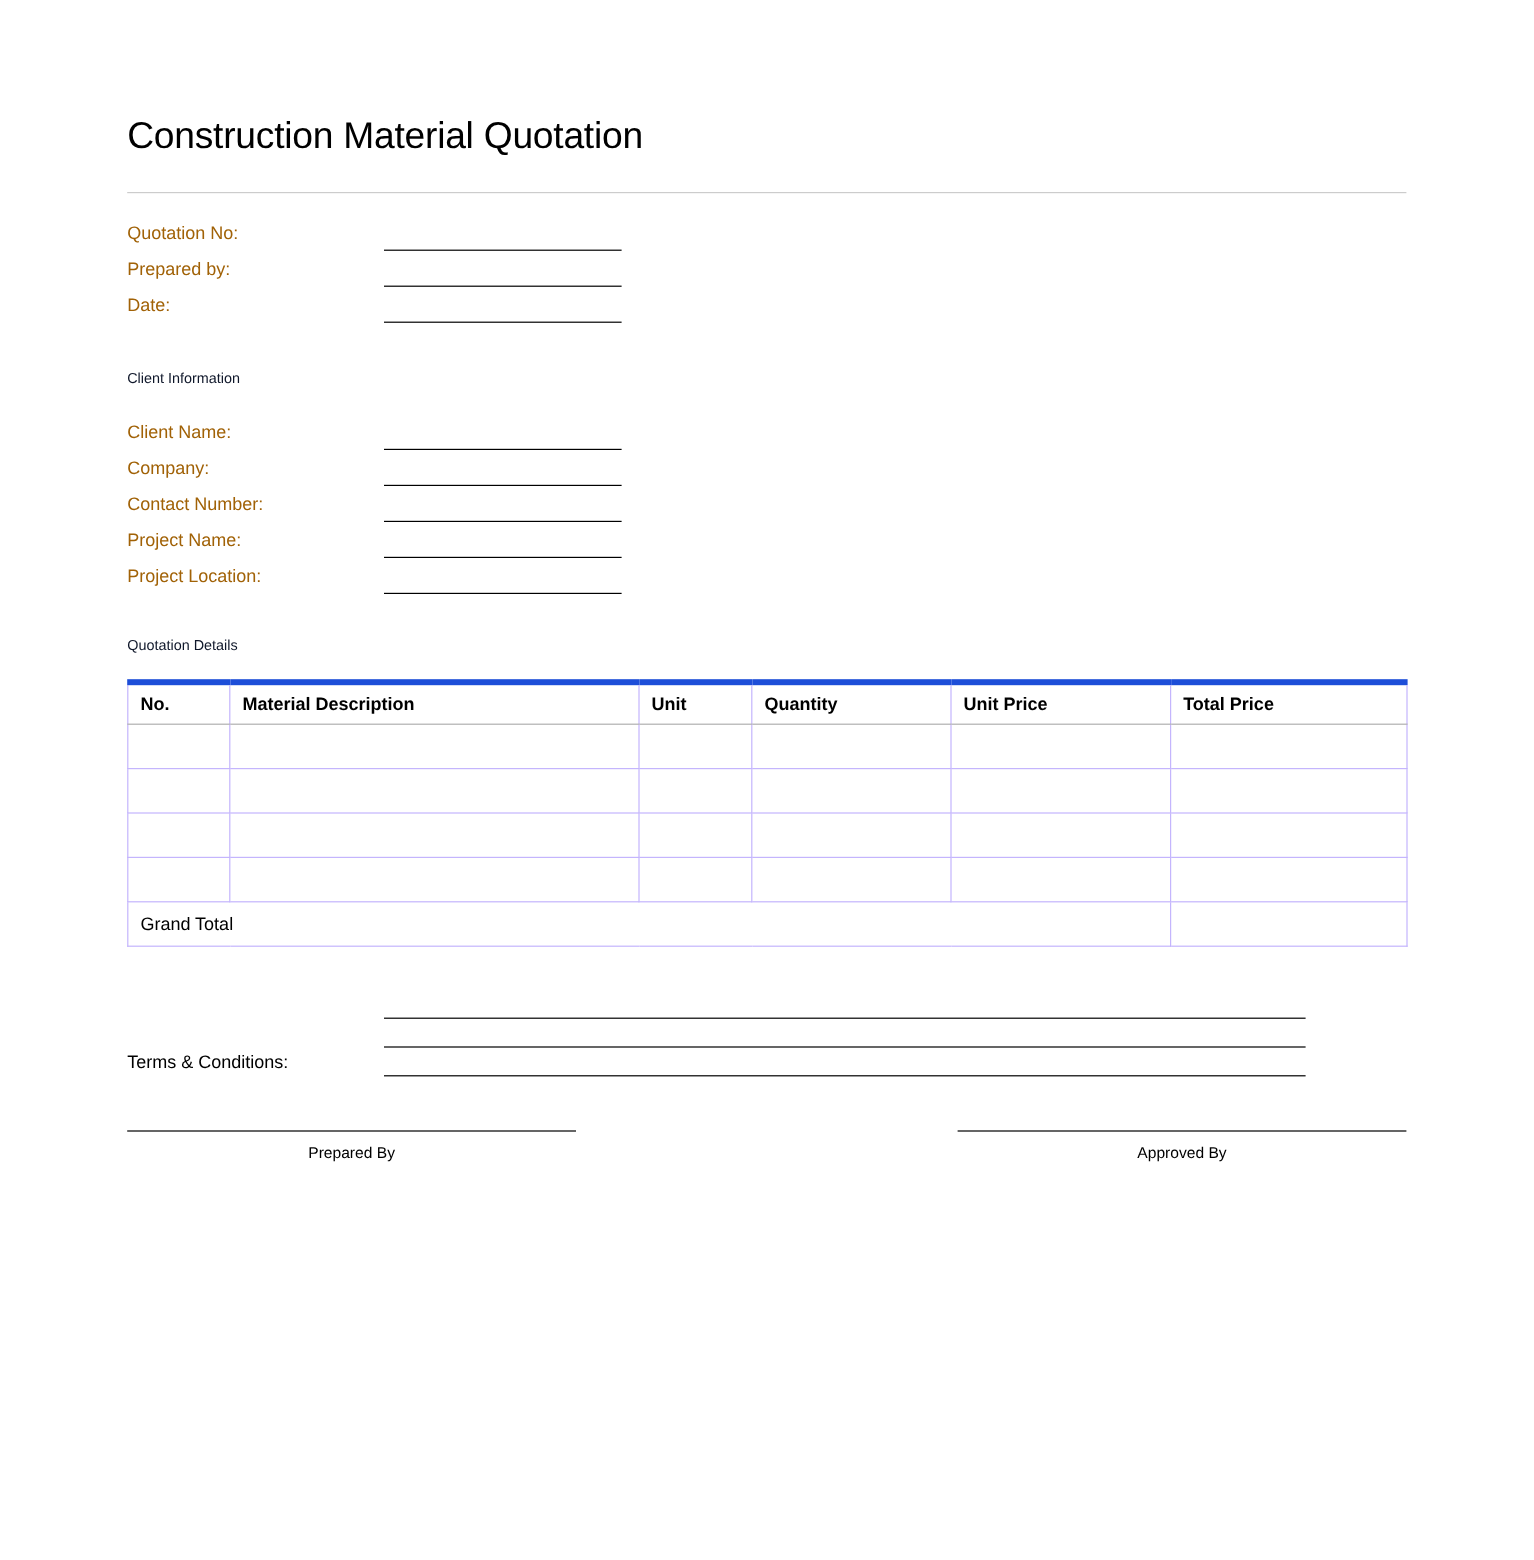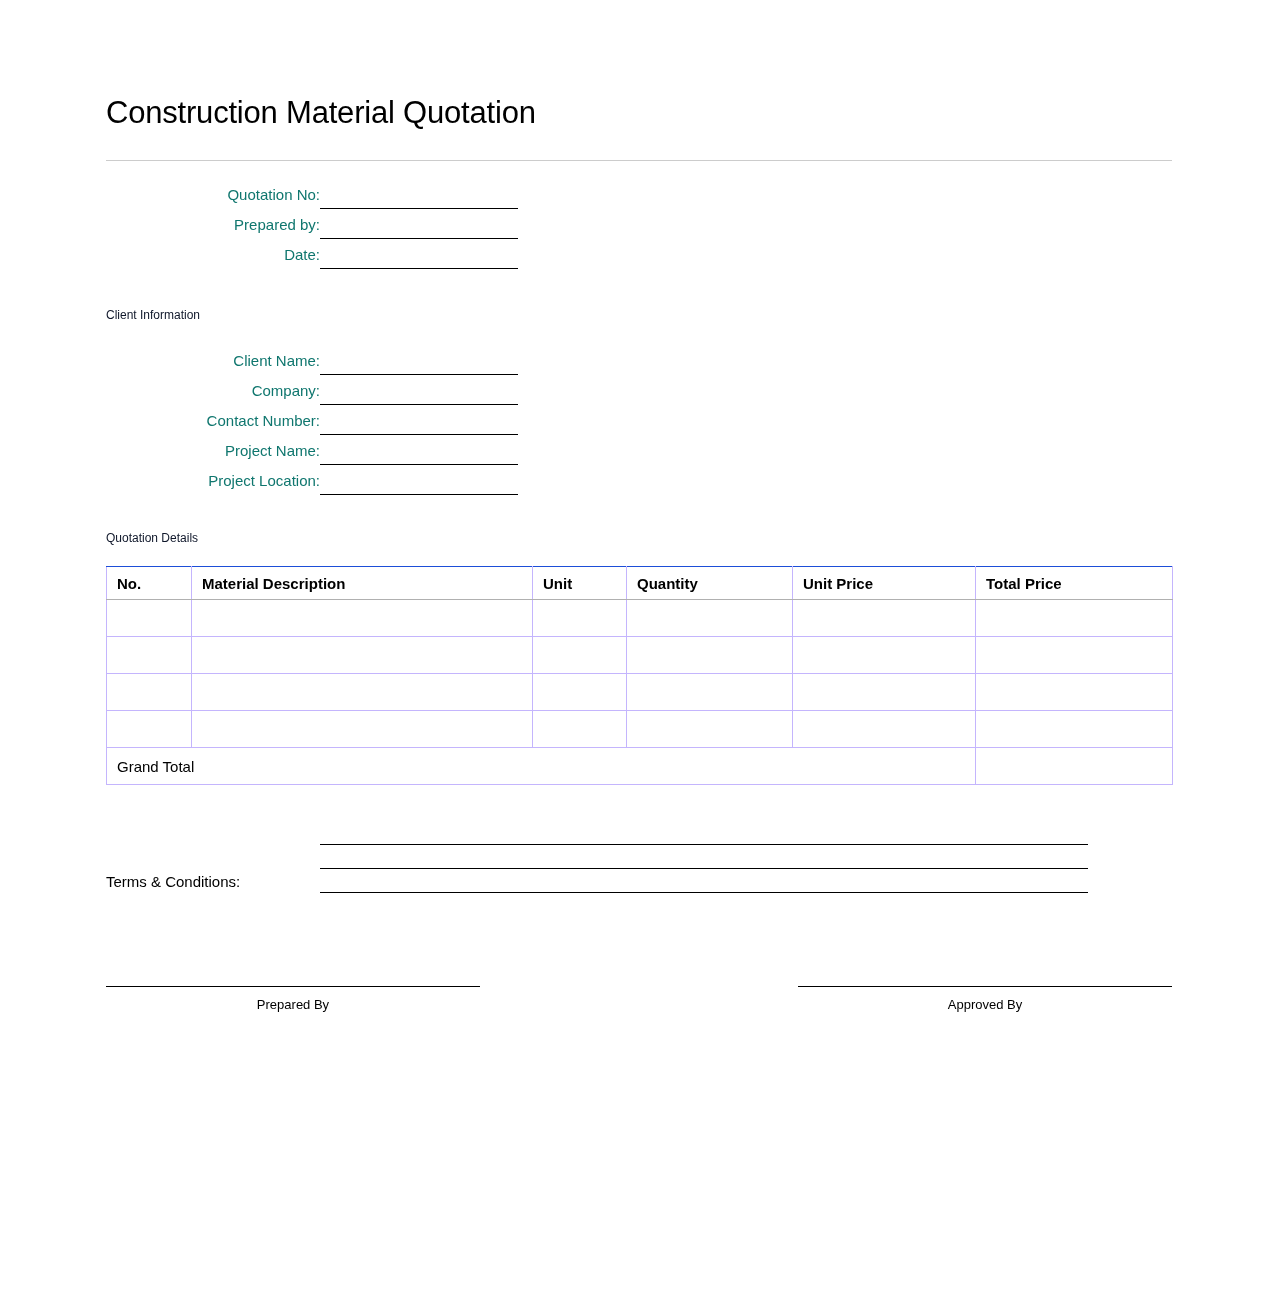--- a/index.html
+++ b/index.html
@@ -55,23 +55,22 @@
   .field-row {
     display: flex;
     align-items: flex-end;
     height: 30px;
   }
   .field-label {
     width: 214px;
     flex: 0 0 214px;
     font-size: 15px;
     line-height: 22px;
-    color: #0f766e;
+    color: #a16207;
     padding-bottom: 3px;
-    text-align: right;
   }
   .field-line {
     width: 198px;
     flex: 0 0 198px;
     border-bottom: 1.6px solid #000000;
     height: 22px;
   }
 
   
   .section-heading {
@@ -98,21 +97,21 @@
     font-size: 15px;
   }
   .quote-table th,
   .quote-table td {
     border: 1px solid #c4b5fd;
     padding: 0;
     text-align: left;
     vertical-align: middle;
   }
   .quote-table thead th {
-    border-top: 1px solid #1d4ed8;
+    border-top: 5px solid #1d4ed8;
     border-bottom: 1px solid #b0b0b0;
     font-weight: bold;
     font-size: 15px;
     height: 32px;
     padding: 0 10px;
     white-space: nowrap;
   }
   .quote-table tbody td {
     height: 36px;
     padding: 0 10px;
@@ -159,21 +158,20 @@
 
   
   .sign-block {
     margin-top: 45px;
     display: flex;
     justify-content: space-between;
     width: 1066px;
   }
   .sign-col {
     width: 374px;
-    margin-top: 48px;
   }
   .sign-line {
     border-top: 1.6px solid #000000;
     height: 0;
   }
   .sign-caption {
     text-align: center;
     font-size: 13px;
     line-height: 18px;
     padding-top: 9px;

